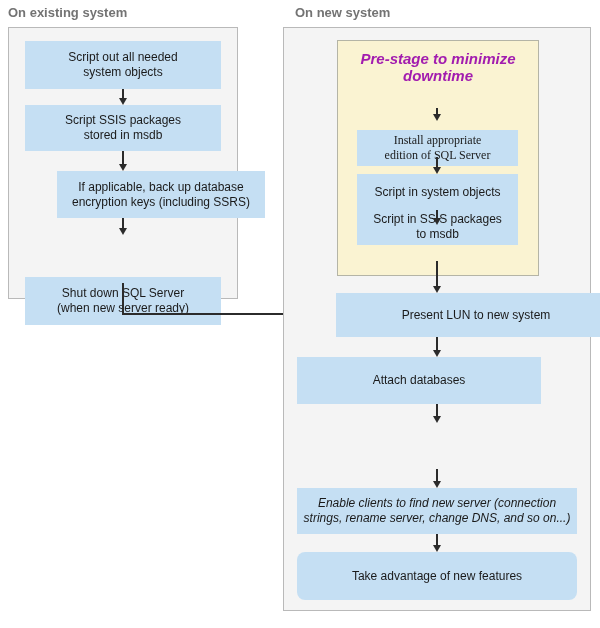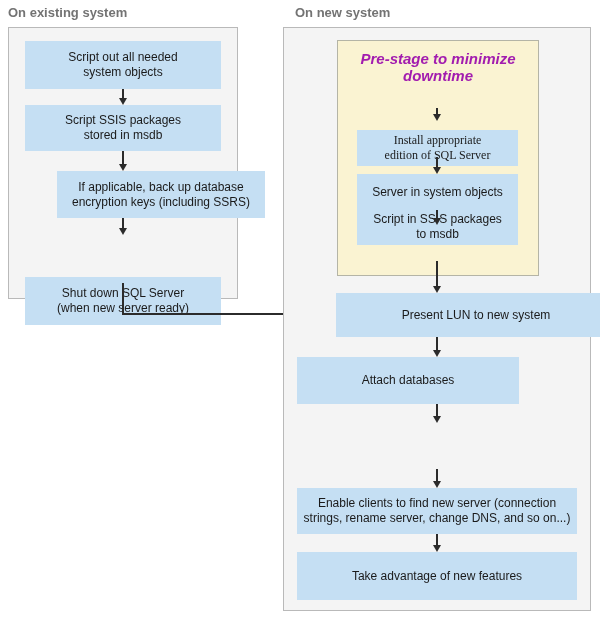--- a/index.html
+++ b/index.html
@@ -117,33 +117,33 @@
   <div class="harrow" style="left:122px; top:313px; width:168px;"></div>
 
   <div class="panel" style="left:283px; top:27px; width:308px; height:584px;"></div>
 
   <div class="group" style="left:337px; top:40px; width:202px; height:236px;">
     <div class="group-title">Pre-stage to minimize downtime</div>
   </div>
 
   <div class="node" style="left:357px; top:130px; width:161px; height:36px;font-family:Liberation Serif, serif;">Install appropriate
 edition of SQL Server</div>
-  <div class="node" style="left:357px; top:174px; width:161px; height:36px;">Server in system objects</div>
+  <div class="node" style="left:357px; top:174px; width:161px; height:36px;">Script in system objects</div>
   <div class="node" style="left:357px; top:209px; width:161px; height:36px;">Script in SSIS packages
 to msdb</div>
 
   <div class="varrow" style="left:436px; top:108px; height:6px;"></div>
   <div class="varrow" style="left:436px; top:157px; height:10px;"></div>
   <div class="varrow" style="left:436px; top:210px; height:8px;"></div>
   <div class="varrow" style="left:436px; top:261px; height:25px;"></div>
 
   <div class="node" style="left:297px; top:293px; width:280px; height:44px;margin-left:39px;">Present LUN to new system</div>
-  <div class="node" style="left:297px; top:357px; width:222px; height:47px;">Attach databases</div>
-  <div class="node" style="left:297px; top:488px; width:280px; height:46px;">Enable clients to find new server (connection
+  <div class="node" style="left:297px; top:357px; width:244px; height:47px;">Attach databases</div>
+  <div class="node" style="left:297px; top:488px; width:280px; height:46px;font-style:italic;">Enable clients to find new server (connection
 strings, rename server, change DNS, and so on...)</div>
-  <div class="node" style="left:297px; top:552px; width:280px; height:48px;">Take advantage of new features</div>
+  <div class="node" style="left:297px; top:552px; width:280px; height:48px;border-radius:8px;">Take advantage of new features</div>
 
   <div class="varrow" style="left:436px; top:337px; height:13px;"></div>
   <div class="varrow" style="left:436px; top:404px; height:12px;"></div>
   <div class="varrow" style="left:436px; top:469px; height:12px;"></div>
   <div class="varrow" style="left:436px; top:534px; height:11px;"></div>
 
 </div>
 
 </body></html>

